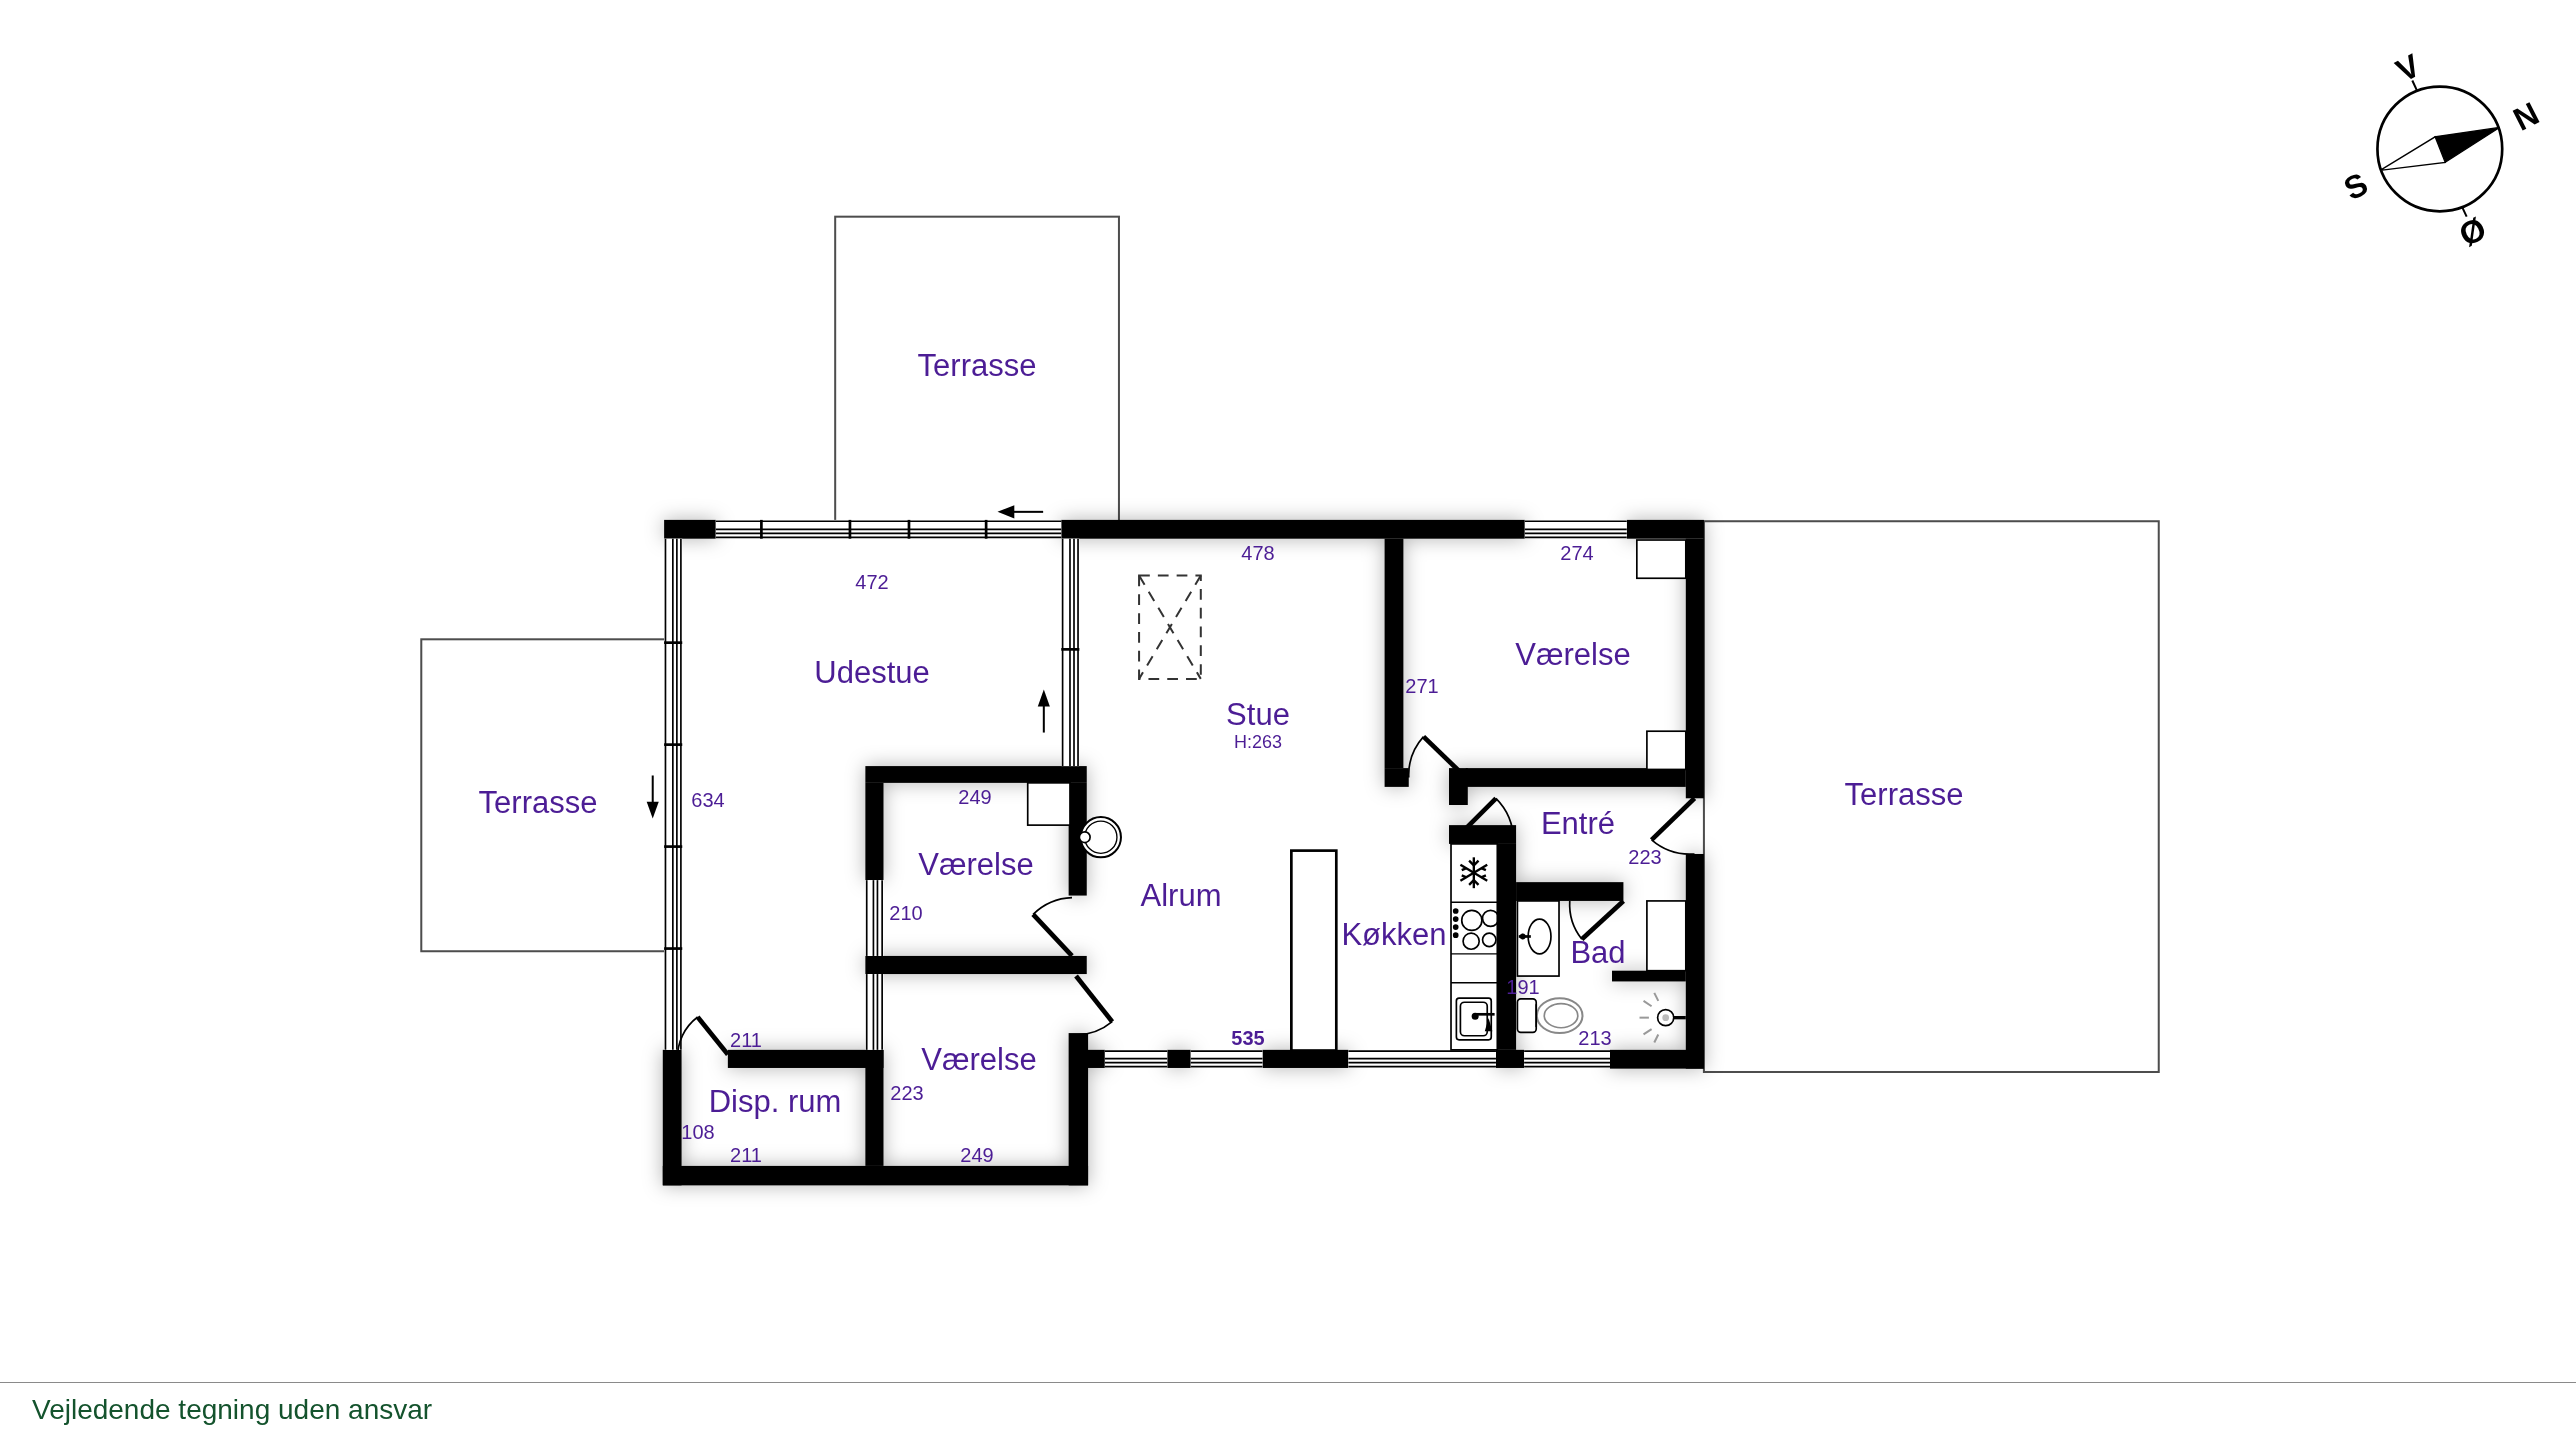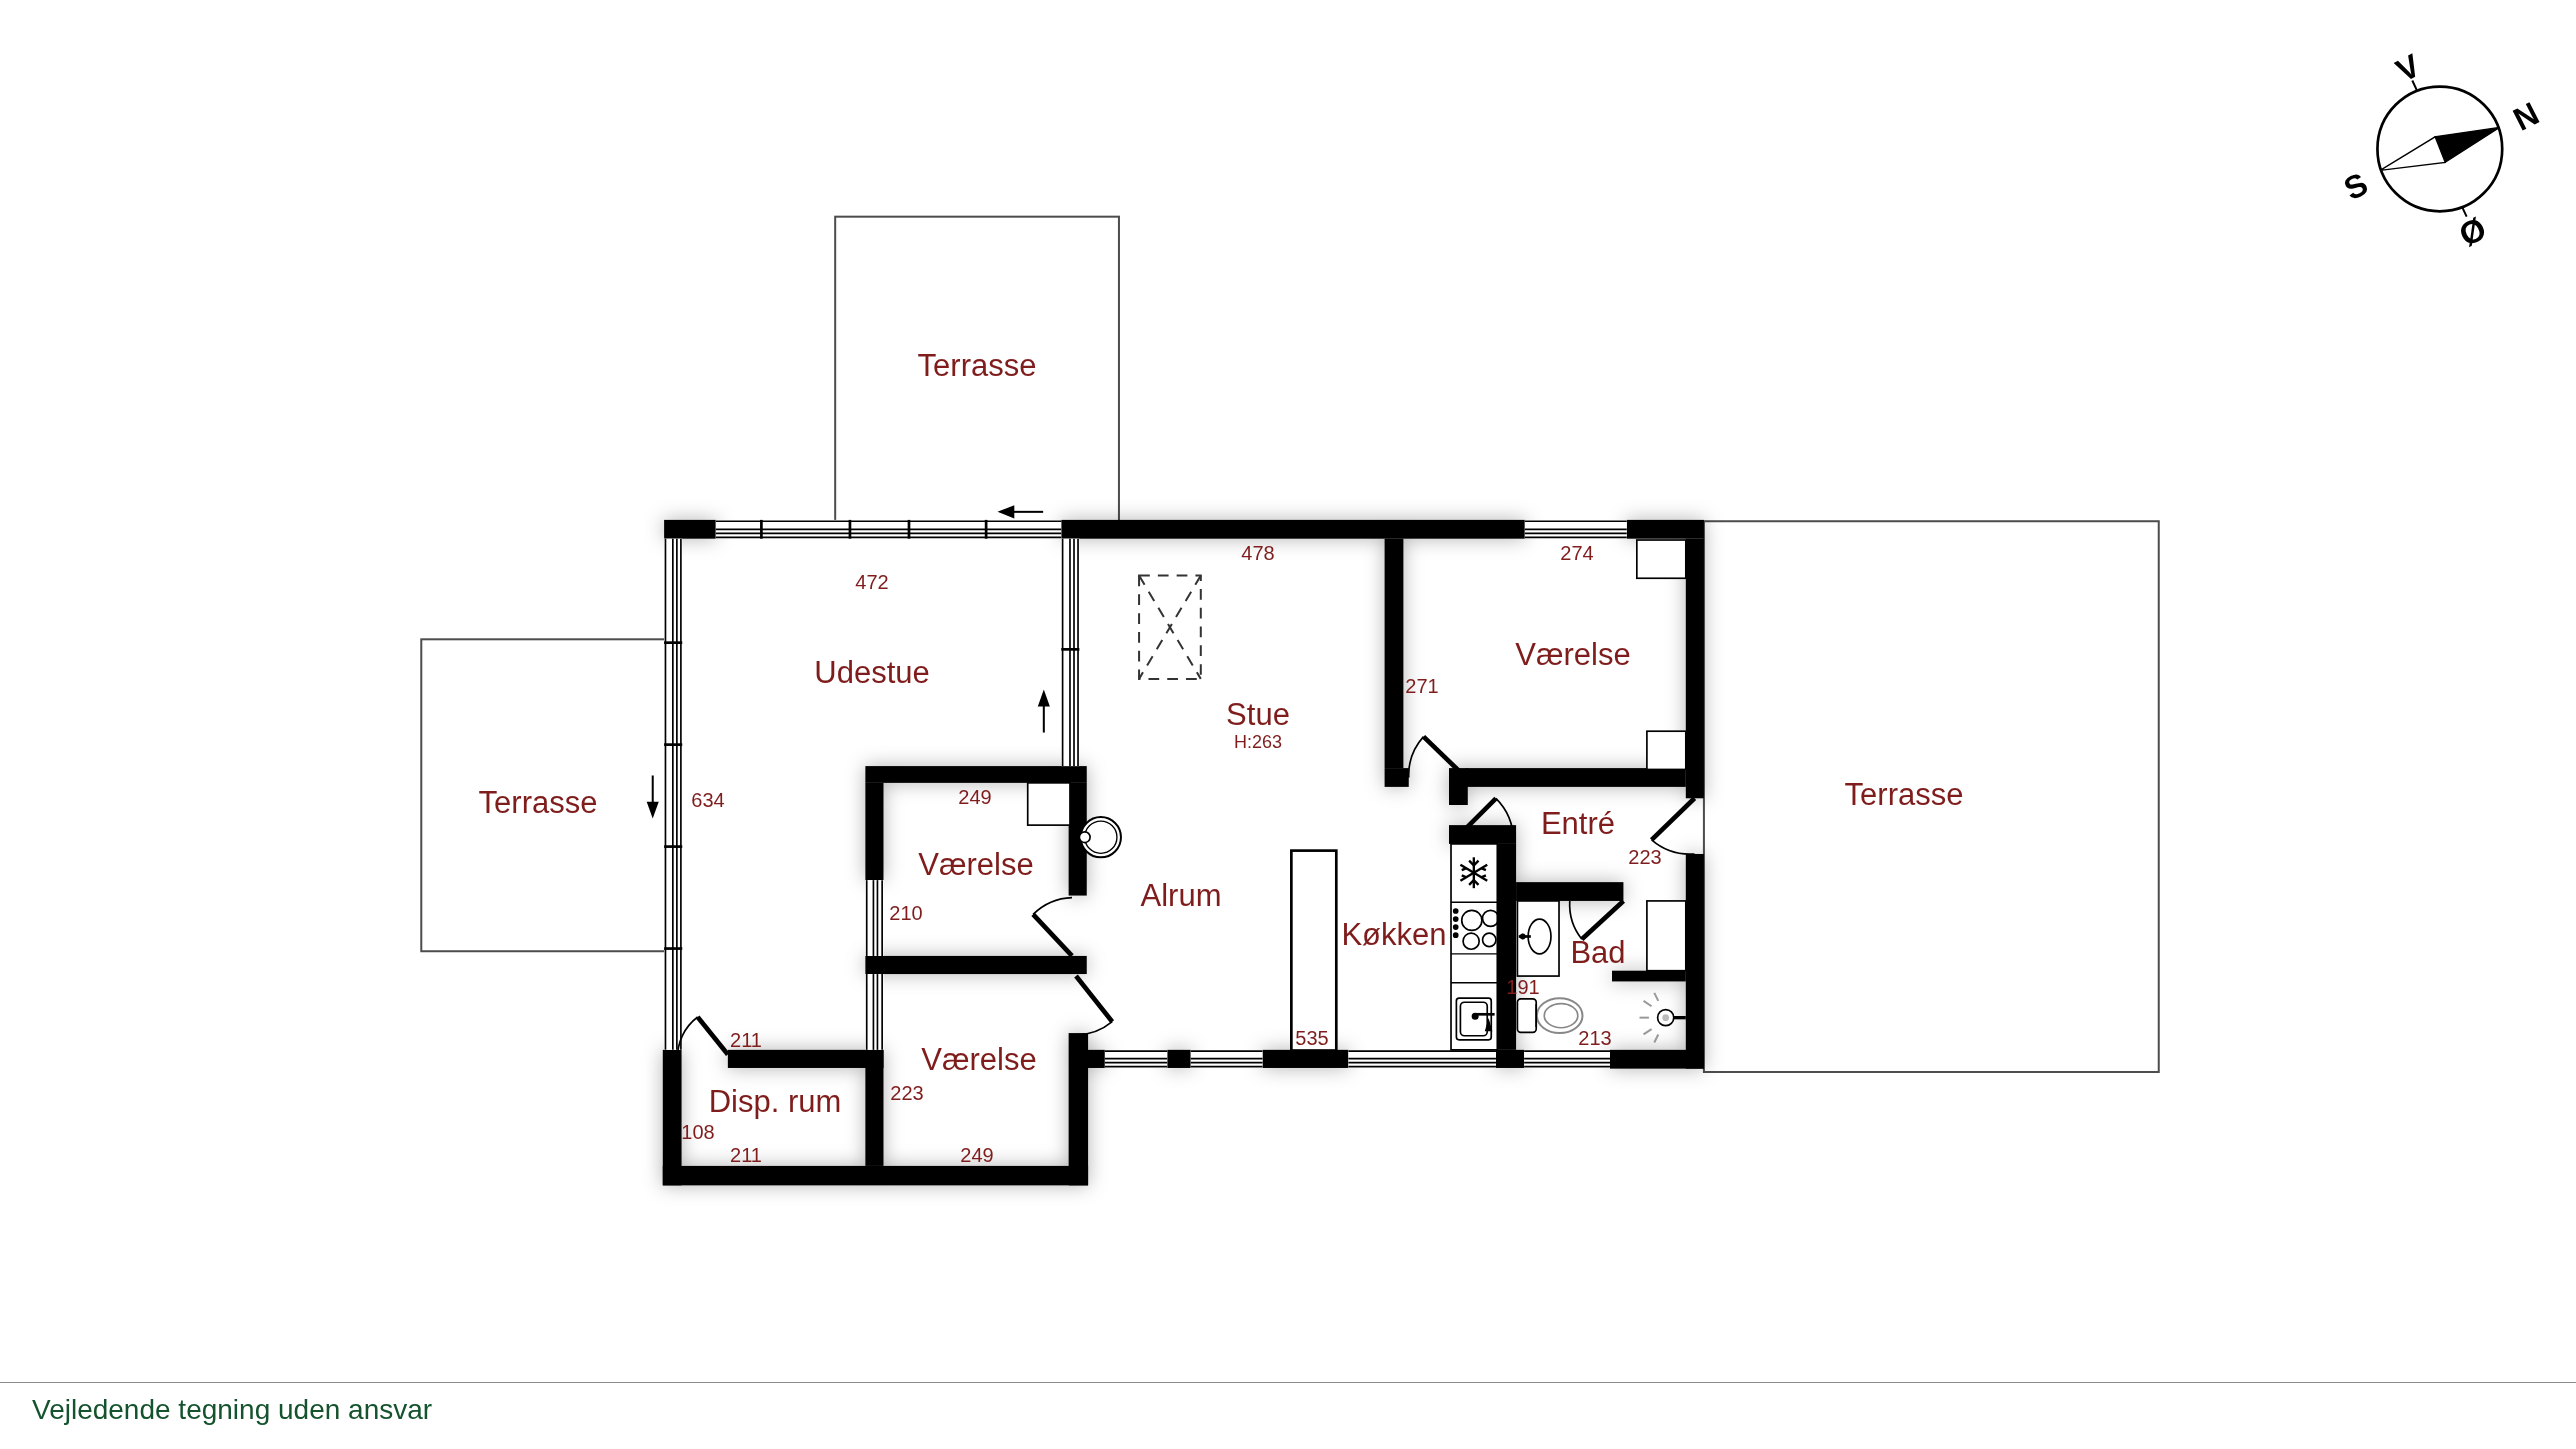--- a/index.html
+++ b/index.html
@@ -1,18 +1,18 @@
 <!DOCTYPE html>
 <html style="font-size:10.7px"><head>
 <meta charset="utf-8">
 <style>
   html,body{margin:0;padding:0;background:#ffffff;}
   body{width:2576px;height:1449px;position:relative;font-family:"Liberation Sans",sans-serif;color:#000;}
   #plan-svg{position:absolute;left:0;top:0;}
-  .lbl{position:absolute;transform:translate(-50%,-50%);white-space:nowrap;color:#7f1d1d;}
+  .lbl{position:absolute;transform:translate(-50%,-50%);white-space:nowrap;color:#4c1d95;}
   .room{font-size:31px;}
   .dim{font-size:20px;}
   .sub{font-size:18px;}
   #footer-text{position:absolute;left:32px;top:1394px;font-size:28px;color:#14532d;}
   #footer-line{position:absolute;left:0;top:1382px;width:2576px;height:0;border-top:1.3px solid #8a8a8a;}
   .walls{filter:drop-shadow(0 0 14px rgba(0,0,0,0.30));}
 </style>
 </head>
 <body>
 
@@ -315,21 +315,21 @@
 <div class="lbl dim" style="left:872px;top:553px;margin-top:29px;">472</div>
 <div class="lbl dim" style="left:1258px;top:553px;text-align:center;">478</div>
 <div class="lbl dim" style="left:1577px;top:553px;">274</div>
 <div class="lbl dim" style="left:708px;top:800px;">634</div>
 <div class="lbl dim" style="left:1422px;top:686px;">271</div>
 <div class="lbl dim" style="left:975px;top:797px;">249</div>
 <div class="lbl dim" style="left:906px;top:913px;">210</div>
 <div class="lbl dim" style="left:1645px;top:857px;">223</div>
 <div class="lbl dim" style="left:1523px;top:987px;">191</div>
 <div class="lbl dim" style="left:1595px;top:1038px;">213</div>
-<div class="lbl dim" style="left:1312px;top:1038px;">535</div>
+<div class="lbl dim" style="left:1248px;top:1038px;font-weight:bold;">535</div>
 <div class="lbl dim" style="left:907px;top:1093px;">223</div>
 <div class="lbl dim" style="left:977px;top:1155px;">249</div>
 <div class="lbl dim" style="left:746px;top:1040px;">211</div>
 <div class="lbl dim" style="left:698px;top:1132px;">108</div>
 <div class="lbl dim" style="left:746px;top:1155px;">211</div>
 
 <div id="footer-line"></div>
 <div id="footer-text">Vejledende tegning uden ansvar</div>
 
 

